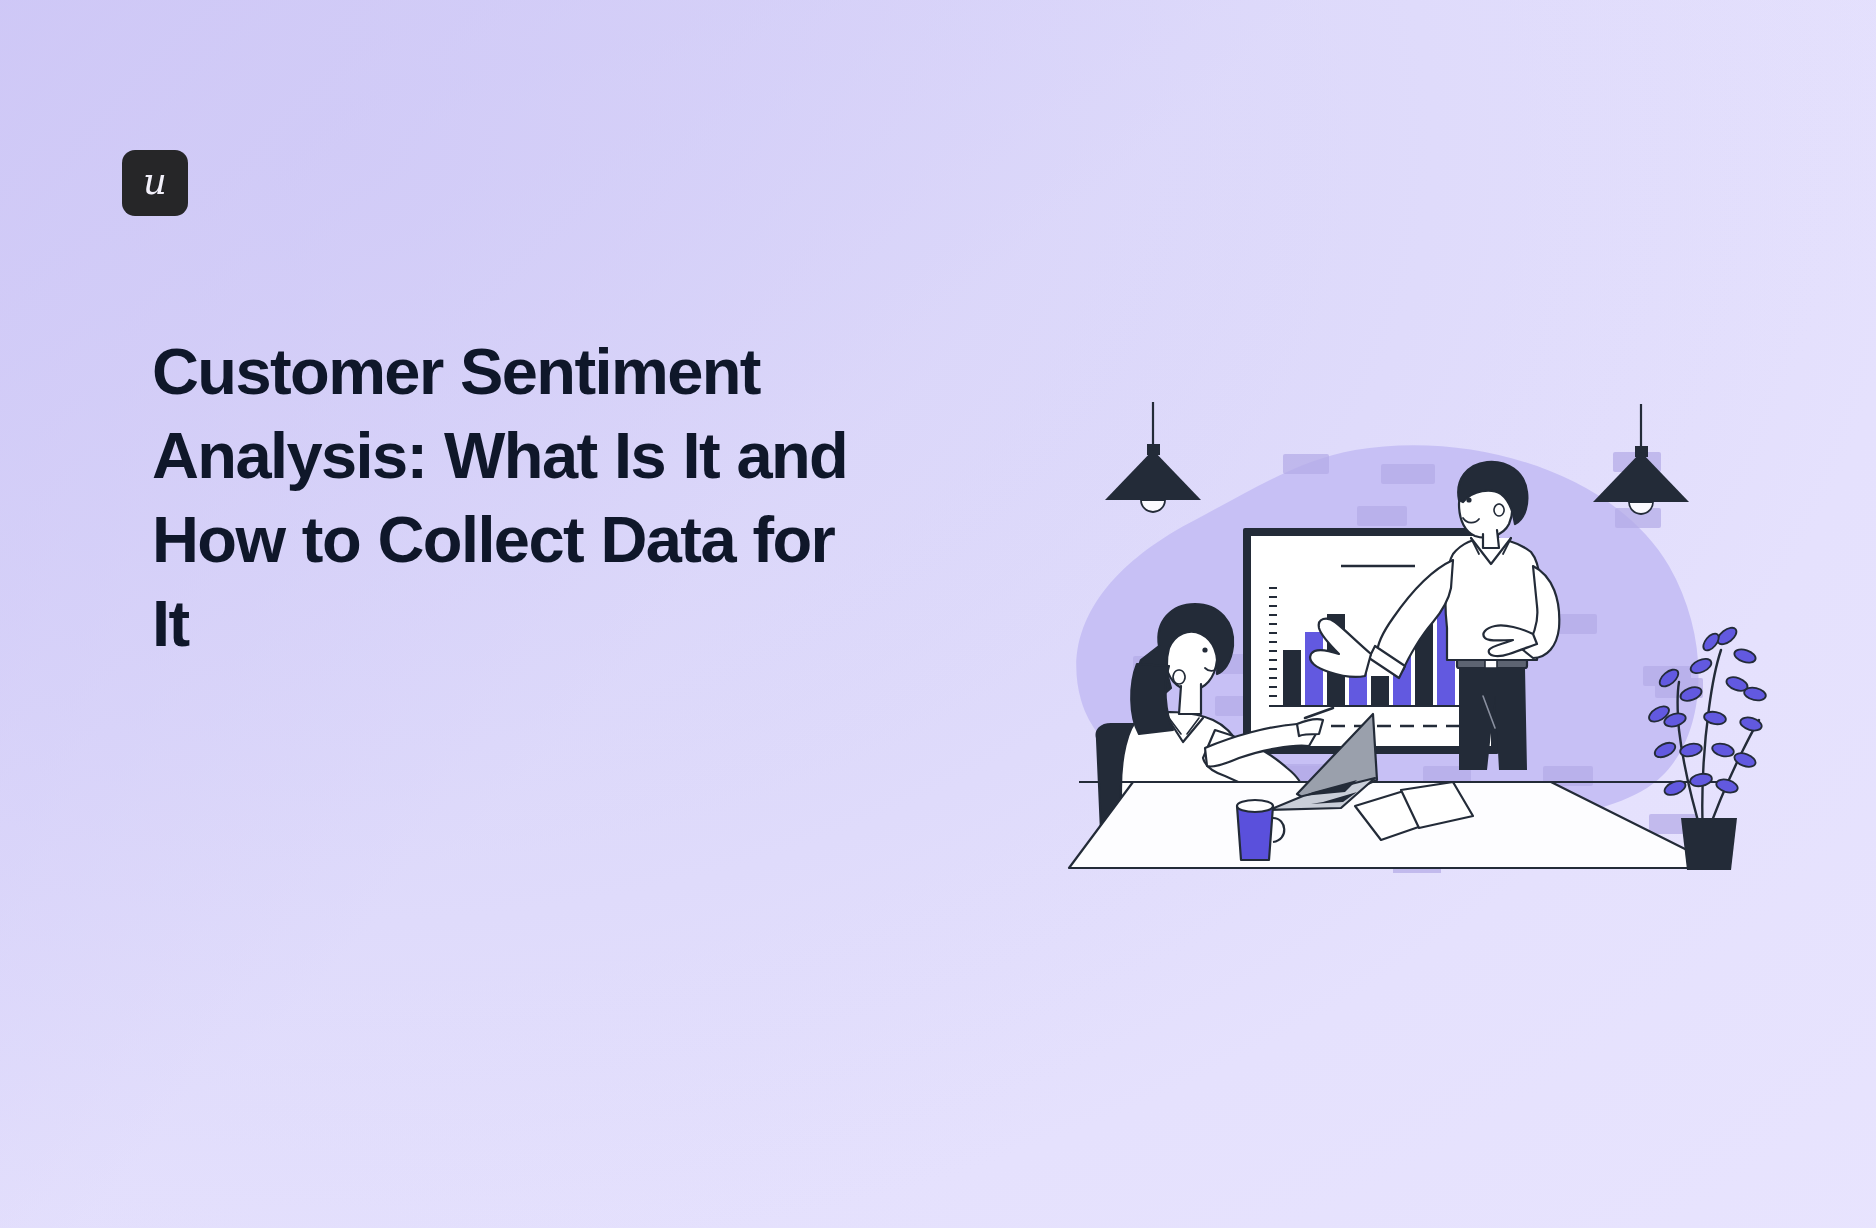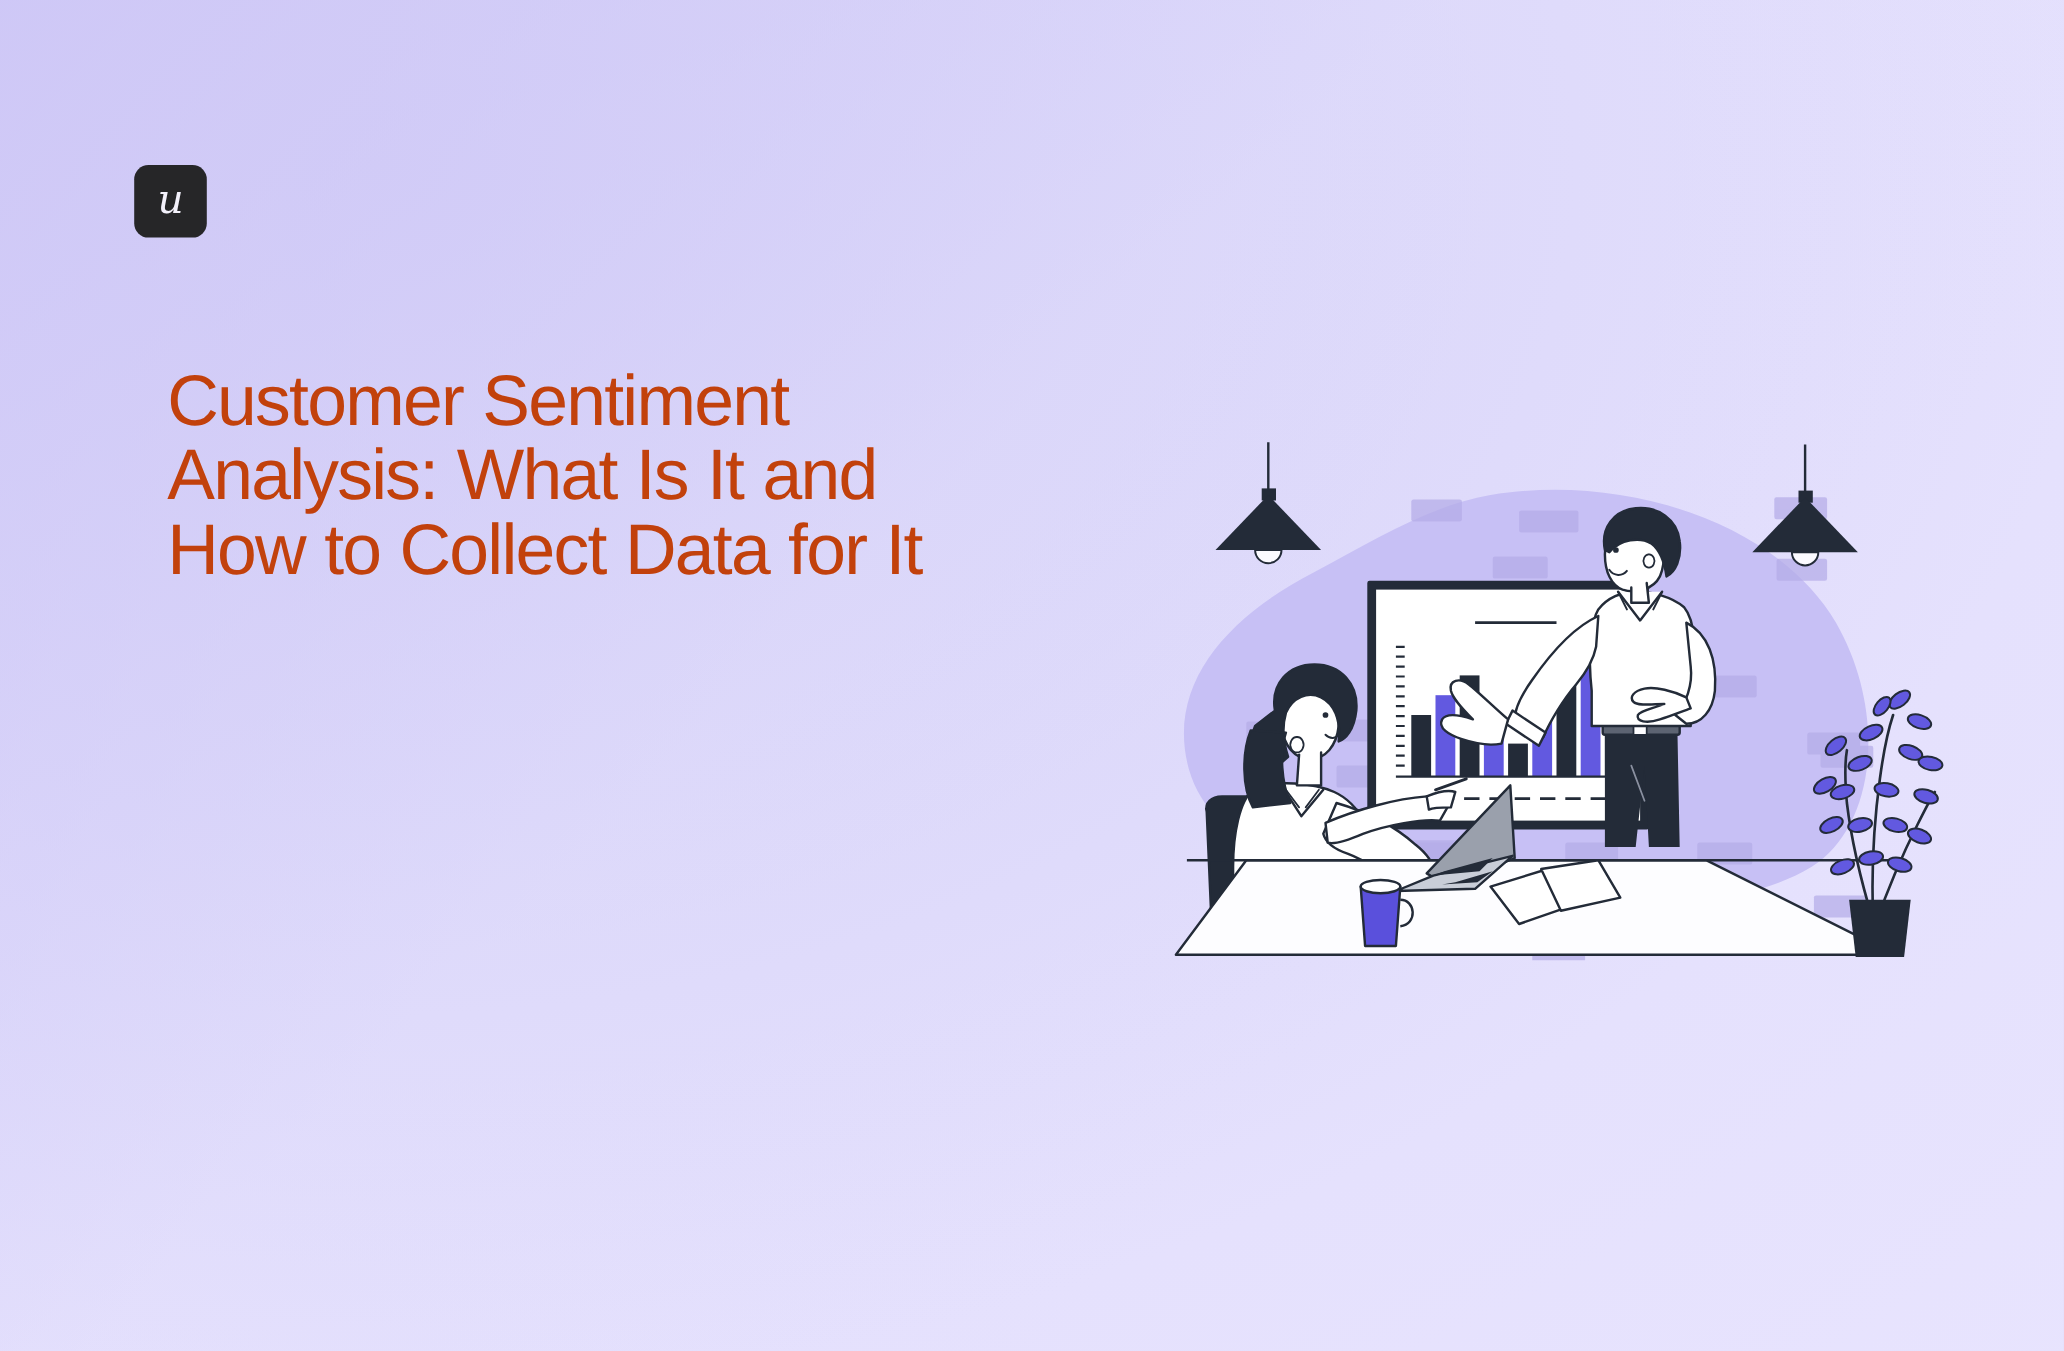--- a/index.html
+++ b/index.html
@@ -54,24 +54,24 @@
     letter-spacing:0;
   }
 
   
   .headline {
     position:absolute;
     left:152px;
     top:330px;
     width:720px;
     font-size:65px;
-    line-height:68px;
-    font-weight:400;
+    line-height:84px;
+    font-weight:700;
     letter-spacing:-1.6px;
-    color:#c2410c;
+    color:#0f172a;
     word-spacing:1px;
   }
 
   
   .illustration {
     position:absolute;
     left:1055px;
     top:378px;
     width:720px;
     height:495px;

